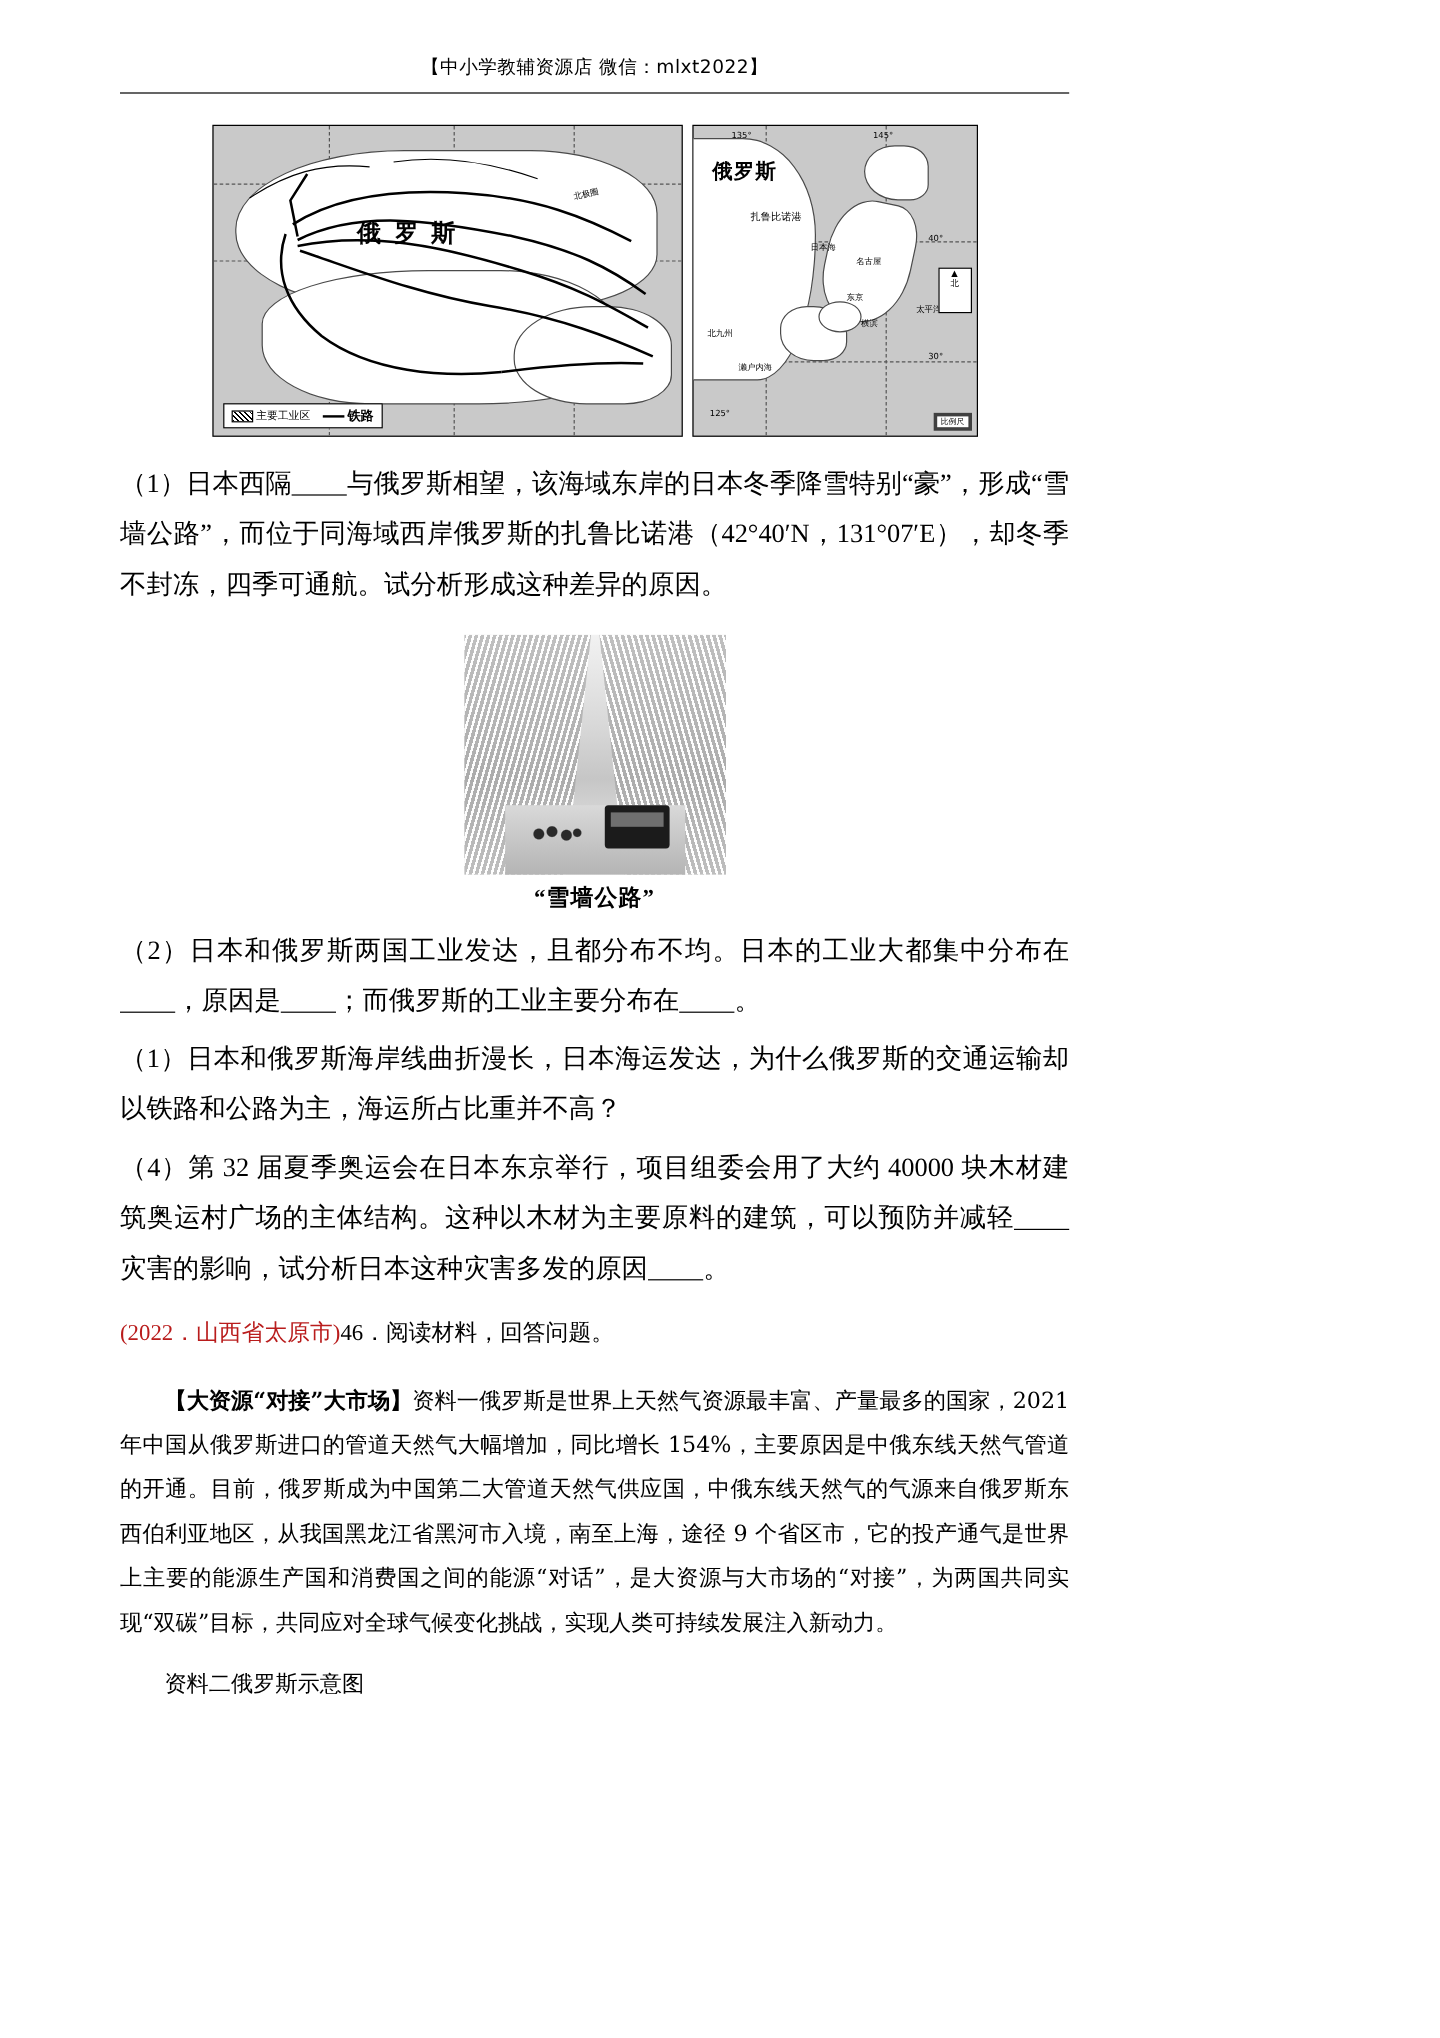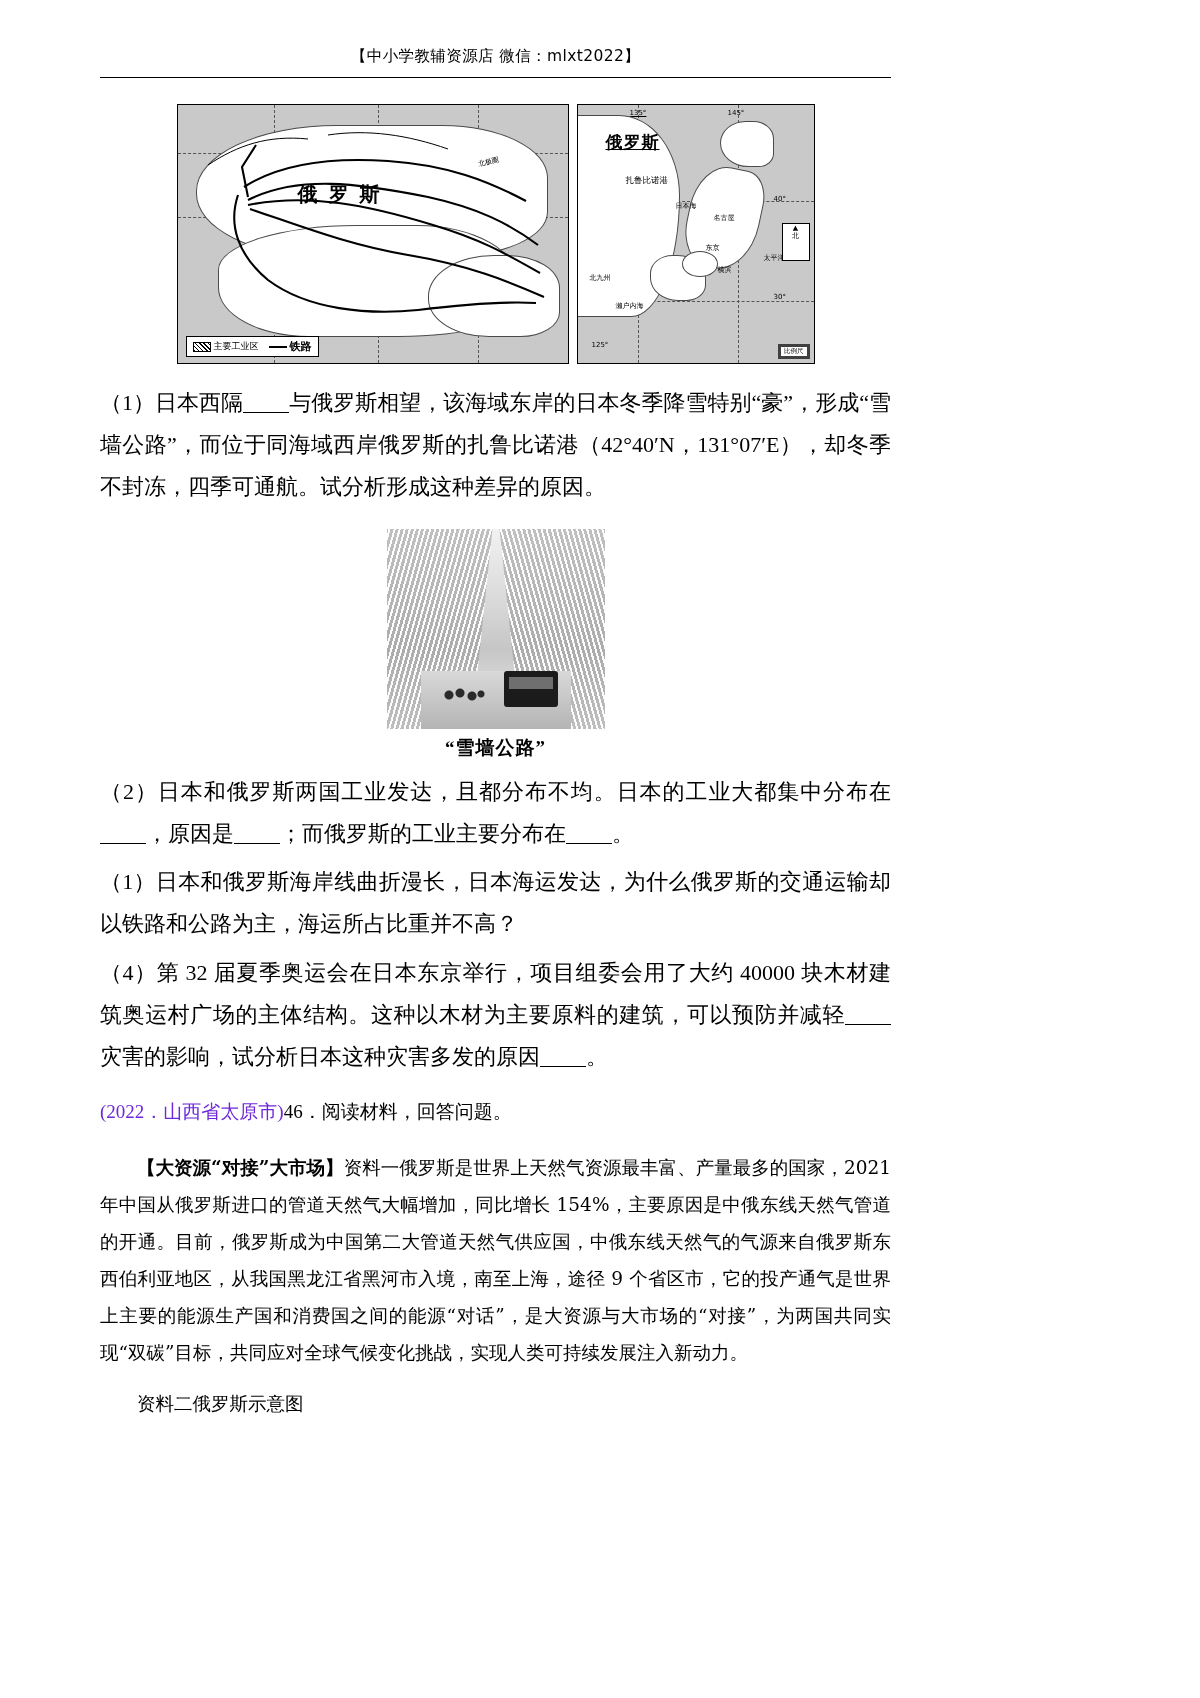--- a/index.html
+++ b/index.html
@@ -207,21 +207,21 @@
     text-align: center;
     letter-spacing: 1px;
   }
 
   .src-line {
     font-size: 19px;
     line-height: 1.9;
     margin-top: 16px;
   }
   .src-tag {
-    color: #6d28d9;
+    color: #b91c1c;
     font-family: "Liberation Serif", serif;
   }
   .material-para {
     font-size: 18.5px;
     line-height: 2.0;
     text-align: justify;
     margin: 8px 0;
     text-indent: 2em;
     font-family: "DejaVu Serif", "Liberation Serif", serif;
   }
@@ -285,34 +285,34 @@
         </div>
       </div>
     </div>
 
     <div class="map-box map-right">
       <div class="grid-line-h" style="top:96px;"></div>
       <div class="grid-line-h" style="top:196px;"></div>
       <div class="grid-line-v" style="left:60px;"></div>
       <div class="grid-line-v" style="left:160px;"></div>
 
-      <div class="map-label tiny-label" style="left:52px;top:4px;text-decoration:underline;">135°</div>
+      <div class="map-label tiny-label" style="left:32px;top:4px;text-decoration:underline;">135°</div>
       <div class="map-label tiny-label" style="left:150px;top:4px;">145°</div>
       <div class="map-label tiny-label" style="left:196px;top:90px;">40°</div>
       <div class="map-label tiny-label" style="left:196px;top:188px;">30°</div>
       <div class="map-label tiny-label" style="left:14px;top:236px;">125°</div>
 
       <div class="landmass" style="left:-20px;top:10px;width:120px;height:200px;border-radius:0 50% 40% 0/0 40% 60% 0;"></div>
 
       <div class="landmass" style="left:142px;top:16px;width:52px;height:44px;border-radius:50% 40% 30% 55%;"></div>
       <div class="landmass" style="left:110px;top:62px;width:70px;height:100px;border-radius:46% 30% 50% 40%;transform:rotate(12deg);"></div>
       <div class="landmass" style="left:72px;top:150px;width:54px;height:44px;border-radius:40% 50% 35% 50%;"></div>
       <div class="landmass" style="left:104px;top:146px;width:34px;height:24px;border-radius:50%;"></div>
 
-      <div class="map-label big-label" style="left:28px;top:26px;font-size:17px;letter-spacing:1px;text-decoration:underline;">俄罗斯</div>
+      <div class="map-label big-label" style="left:16px;top:26px;font-size:17px;letter-spacing:1px;">俄罗斯</div>
       <div class="map-label mini-label" style="left:48px;top:70px;">扎鲁比诺港</div>
       <div class="map-label tiny-label" style="left:12px;top:168px;">北九州</div>
       <div class="map-label tiny-label" style="left:128px;top:138px;">东京</div>
       <div class="map-label tiny-label" style="left:136px;top:108px;">名古屋</div>
       <div class="map-label tiny-label" style="left:140px;top:160px;">横滨</div>
       <div class="map-label tiny-label" style="left:38px;top:196px;">濑户内海</div>
       <div class="map-label tiny-label" style="left:186px;top:148px;">太平洋</div>
       <div class="map-label tiny-label" style="left:98px;top:96px;">日本海</div>
 
       <div class="compass">▲<br>北</div>

